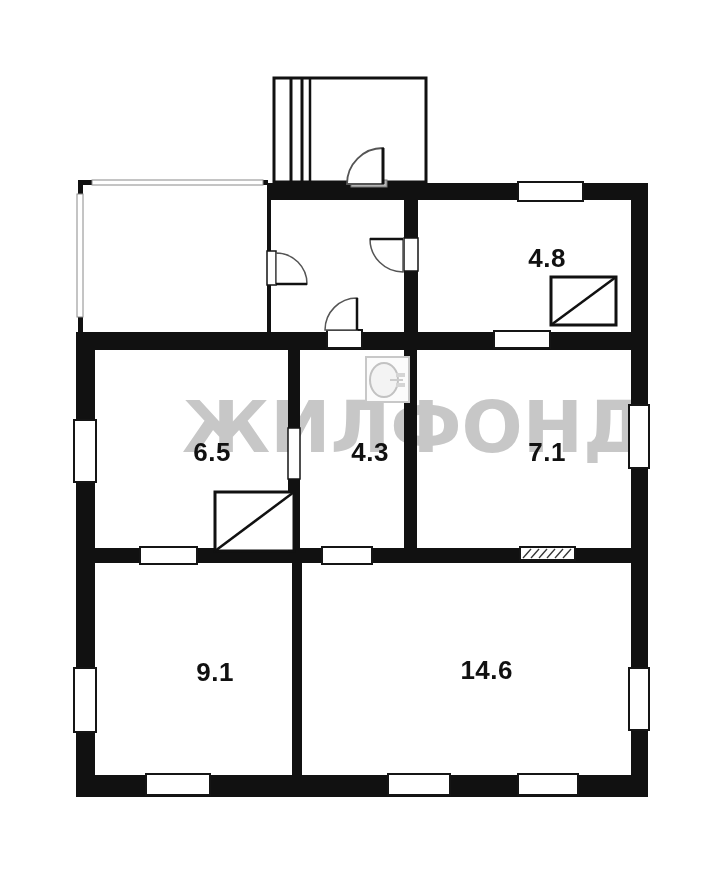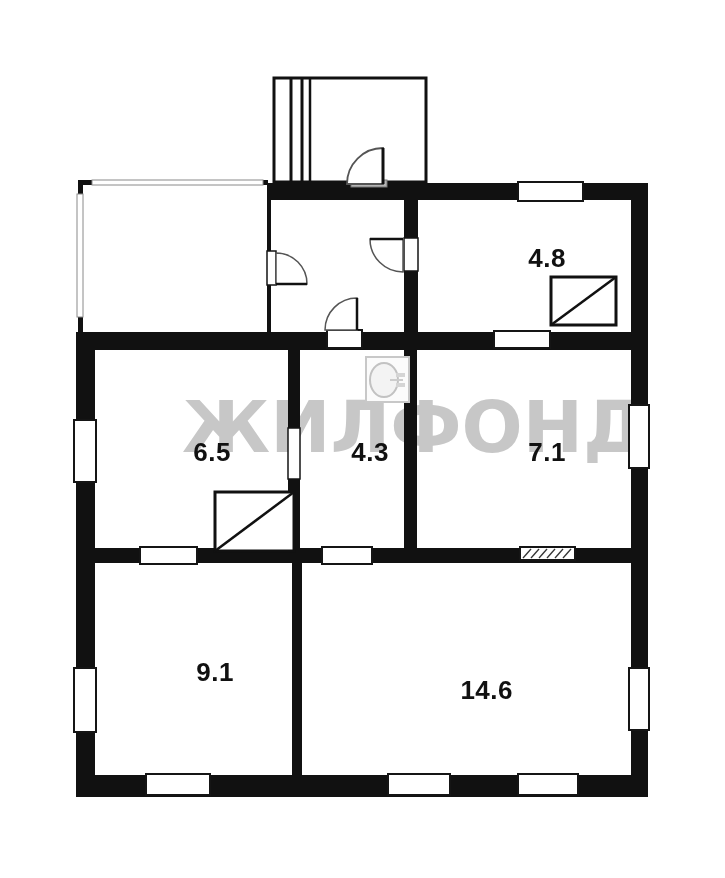--- a/index.html
+++ b/index.html
@@ -136,15 +136,15 @@
       <rect x="396" y="383" width="9" height="4" fill="#d5d5d5"></rect>
       <line x1="390" y1="380" x2="403" y2="380" stroke="#cccccc" stroke-width="2"></line>
     </g>
   </svg>
 
   <div class="room-label" style="left:486px;top:243px;">4.8</div>
   <div class="room-label" style="left:151px;top:437px;">6.5</div>
   <div class="room-label" style="left:309px;top:437px;">4.3</div>
   <div class="room-label" style="left:486px;top:437px;">7.1</div>
   <div class="room-label" style="left:154px;top:657px;">9.1</div>
-  <div class="room-label" style="left:433px;top:655px;margin-top:20px;">14.6</div>
+  <div class="room-label" style="left:433px;top:655px;">14.6</div>
 
 </div>
 
 </body></html>

